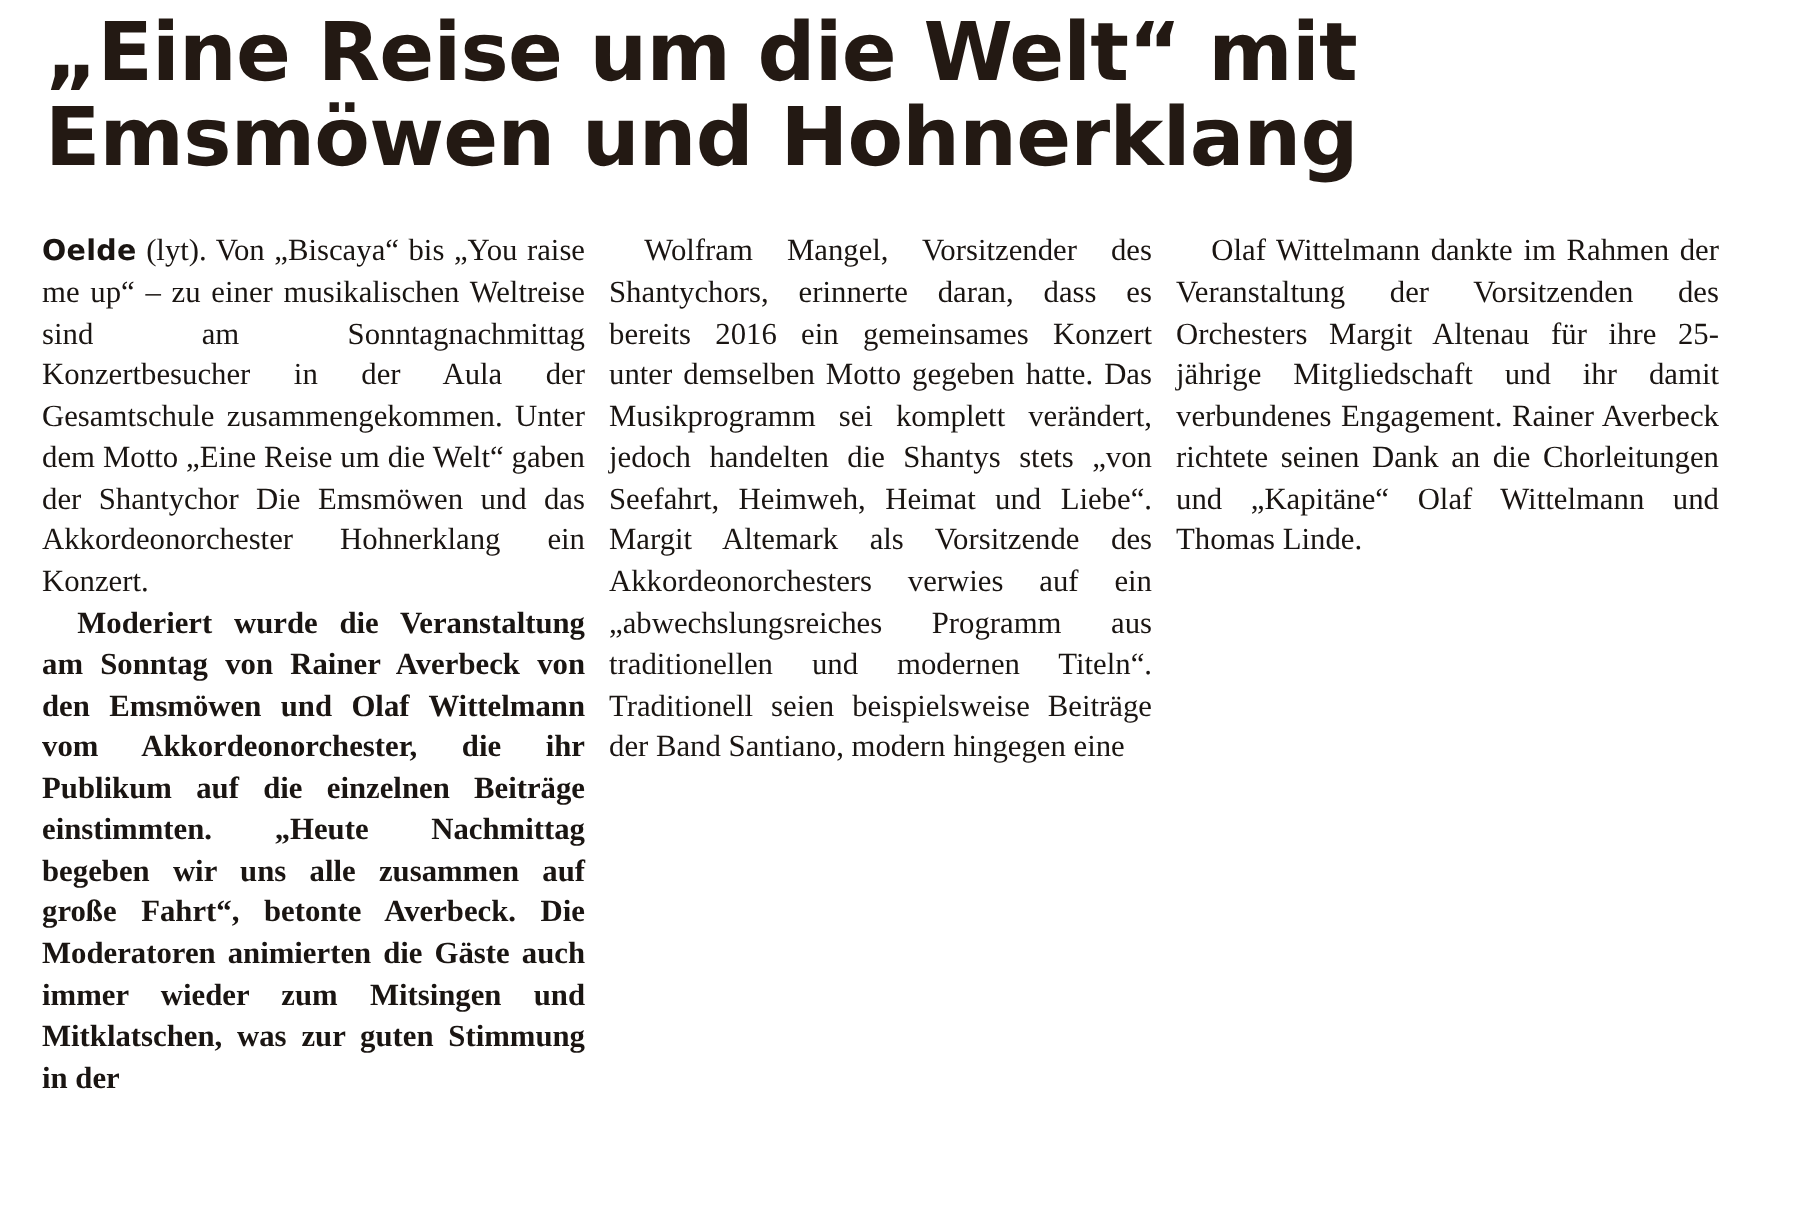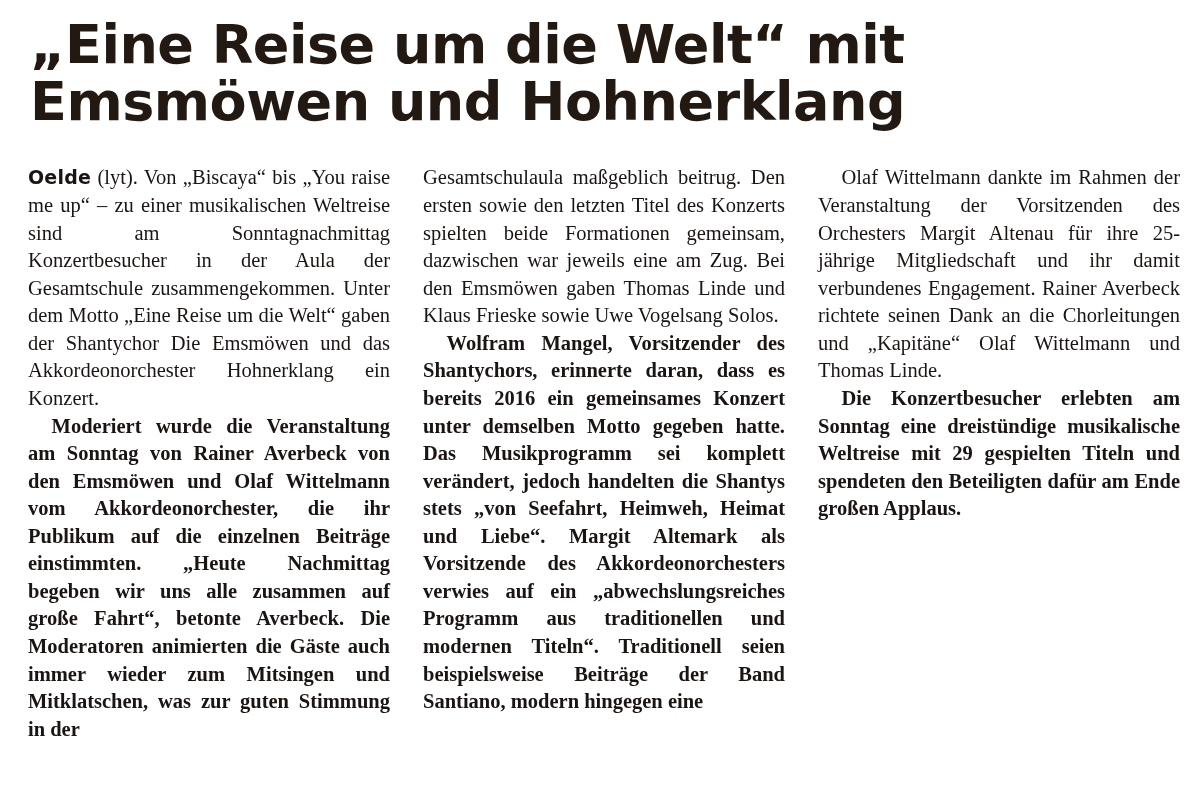--- a/index.html
+++ b/index.html
@@ -12,40 +12,40 @@
     height: 812px;
     font-family: "Liberation Serif", serif;
     color: #1a1512;
     overflow: hidden;
   }
   .page {
     position: relative;
     width: 995px;
     height: 812px;
     box-sizing: border-box;
-    padding: 16px 28px 0 28px;
+    padding: 6px 28px 0 28px;
   }
   .headline {
     font-family: "DejaVu Sans", sans-serif;
     font-weight: bold;
     color: #231913;
     font-size: 54px;
     line-height: 1.06;
     letter-spacing: -0.5px;
     margin: 0 0 0 2px;
     padding: 0;
   }
   .headline .line {
     display: block;
     white-space: nowrap;
   }
   .columns {
     margin-top: 34px;
     display: flex;
-    gap: 33px;
+    gap: 16px;
     align-items: flex-start;
   }
   .col {
     width: 362px;
     flex: 0 0 362px;
   }
   .col p {
     margin: 0;
     font-size: 20.5px;
     line-height: 1.345;
@@ -79,23 +79,21 @@
   </h1>
 
   <div class="columns">
 
     <div class="col">
       <p><span class="lead-in">Oelde</span> <span>(lyt). Von „Biscaya“ bis „You raise me up“ – zu einer musikalischen Weltreise sind am Sonntagnachmittag Konzertbesucher in der Aula der Gesamtschule zusammengekommen. Unter dem Motto „Eine Reise um die Welt“ gaben der Shantychor Die Emsmöwen und das Akkordeonorchester Hohnerklang ein Konzert.</span></p>
       <p class="indent">Moderiert wurde die Veranstaltung am Sonntag von Rainer Averbeck von den Emsmöwen und Olaf Wittelmann vom Akkordeonorchester, die ihr Publikum auf die einzelnen Beiträge einstimmten. „Heute Nachmittag begeben wir uns alle zusammen auf große Fahrt“, betonte Averbeck. Die Moderatoren animierten die Gäste auch immer wieder zum Mitsingen und Mitklatschen, was zur guten Stimmung in der</p>
     </div>
 
     <div class="col">
-      <p>Gesamtschulaula maßgeblich beitrug. Den ersten sowie den letzten Titel des Konzerts spielten beide Formationen gemeinsam, dazwischen war jeweils eine am Zug. Bei den Emsmöwen gaben Thomas Linde und Klaus Frieske sowie Uwe Vogelsang Solos.</p>
       <p class="indent">Wolfram Mangel, Vorsitzender des Shantychors, erinnerte daran, dass es bereits 2016 ein gemeinsames Konzert unter demselben Motto gegeben hatte. Das Musikprogramm sei komplett verändert, jedoch handelten die Shantys stets „von Seefahrt, Heimweh, Heimat und Liebe“. Margit Altemark als Vorsitzende des Akkordeonorchesters verwies auf ein „abwechslungsreiches Programm aus traditionellen und modernen Titeln“. Traditionell seien beispielsweise Beiträge der Band Santiano, modern hingegen eine</p>
     </div>
 
     <div class="col">
       <p class="indent">Olaf Wittelmann dankte im Rahmen der Veranstaltung der Vorsitzenden des Orchesters Margit Altenau für ihre 25-jährige Mitgliedschaft und ihr damit verbundenes Engagement. Rainer Averbeck richtete seinen Dank an die Chorleitungen und „Kapitäne“ Olaf Wittelmann und Thomas Linde.</p>
-      <p class="indent">Die Konzertbesucher erlebten am Sonntag eine dreistündige musikalische Weltreise mit 29 gespielten Titeln und spendeten den Beteiligten dafür am Ende großen Applaus.</p>
     </div>
 
   </div>
 </div>
 
 </body></html>

